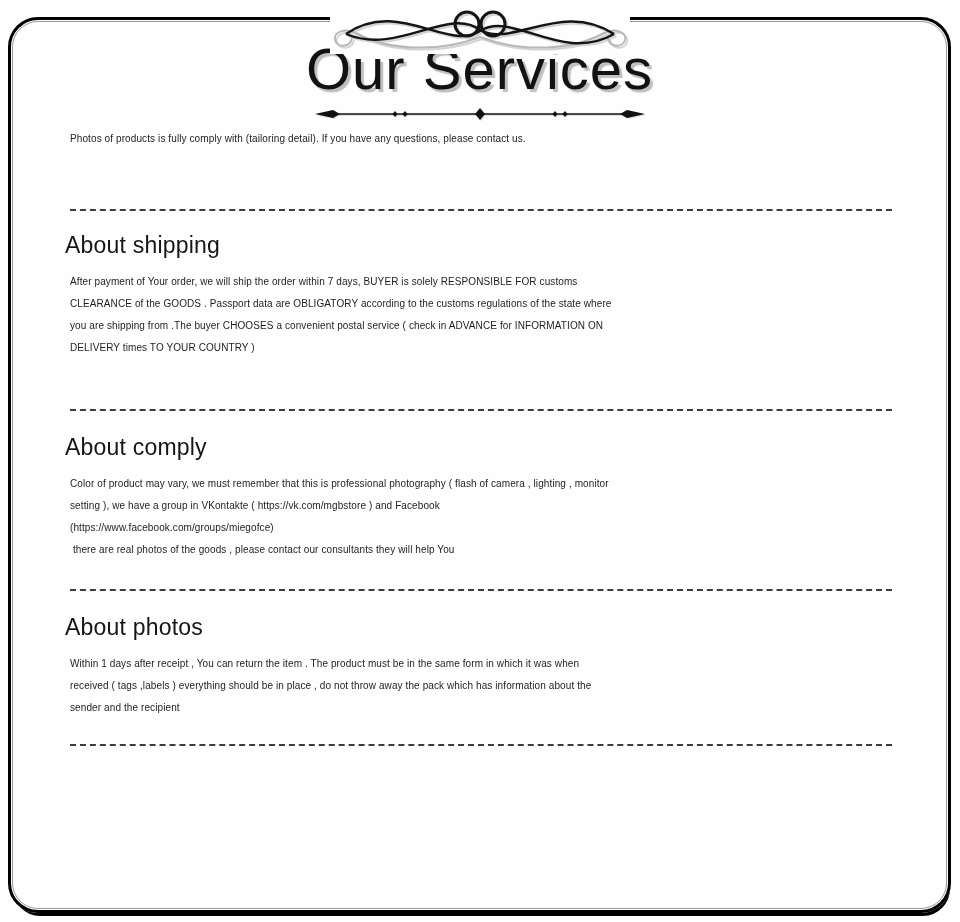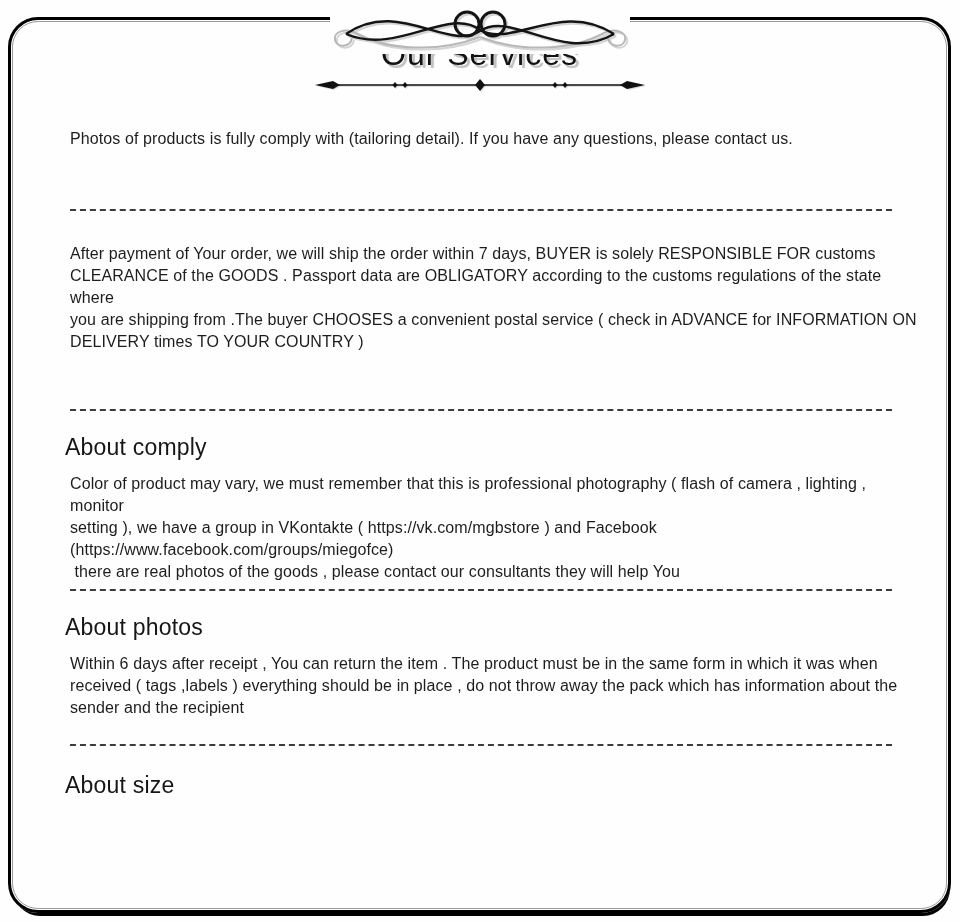--- a/index.html
+++ b/index.html
@@ -49,21 +49,21 @@
   }
   .flourish-wrap svg {
     display: block;
     width: 300px;
     height: 52px;
     filter: drop-shadow(2px 2px 0 #d4d4d4);
   }
   .page-title {
     margin: 17px 0 0 0;
     text-align: center;
-    font-size: 32px;
+    font-size: 58px;
     line-height: 1.1;
     font-weight: 400;
     color: #121212;
     letter-spacing: 1px;
     text-shadow: 3px 3px 1px #bfbfbf;
   }
   .rule-wrap {
     display: block;
     margin: 5px auto 0 auto;
     width: 330px;
@@ -84,21 +84,21 @@
     margin: 0;
     font-size: 23px;
     line-height: 28px;
     font-weight: 400;
     color: #161616;
     letter-spacing: 0.2px;
   }
   .sec .body {
     margin: 12px 0 0 5px;
     width: 848px;
-    font-size: 16px;
+    font-size: 10px;
     line-height: 22px;
     color: #1d1d1d;
     white-space: pre-wrap;
     letter-spacing: 0.1px;
   }
   .dash {
     position: absolute;
     left: 59px;
     width: 822px;
     height: 0;
@@ -148,44 +148,44 @@
       </svg>
     </div>
 
     <div class="sec sec-products">
       <div class="body">Photos of products is fully comply with (tailoring detail). If you have any questions, please contact us.</div>
     </div>
 
     <div class="dash dash-1"></div>
 
     <div class="sec sec-shipping">
+      <h2>About shipping</h2>
       <div class="body">After payment of Your order, we will ship the order within 7 days, BUYER is solely RESPONSIBLE FOR customs
 CLEARANCE of the GOODS . Passport data are OBLIGATORY according to the customs regulations of the state where
 you are shipping from .The buyer CHOOSES a convenient postal service ( check in ADVANCE for INFORMATION ON
 DELIVERY times TO YOUR COUNTRY )</div>
     </div>
 
     <div class="dash dash-2"></div>
 
     <div class="sec sec-color">
       <h2>About comply</h2>
       <div class="body">Color of product may vary, we must remember that this is professional photography ( flash of camera , lighting , monitor
 setting ), we have a group in VKontakte ( https://vk.com/mgbstore ) and Facebook
 (https://www.facebook.com/groups/miegofce)
  there are real photos of the goods , please contact our consultants they will help You</div>
     </div>
 
     <div class="dash dash-3"></div>
 
     <div class="sec sec-return">
       <h2>About photos</h2>
-      <div class="body">Within 6 days after receipt , You can return the item . The product must be in the same form in which it was when
+      <div class="body">Within 1 days after receipt , You can return the item . The product must be in the same form in which it was when
 received ( tags ,labels ) everything should be in place , do not throw away the pack which has information about the
 sender and the recipient</div>
     </div>
 
     <div class="dash dash-4"></div>
 
     <div class="sec sec-size">
-      <h2>About size</h2>
     </div>
   </div>
 </div>
 
 </body></html>

